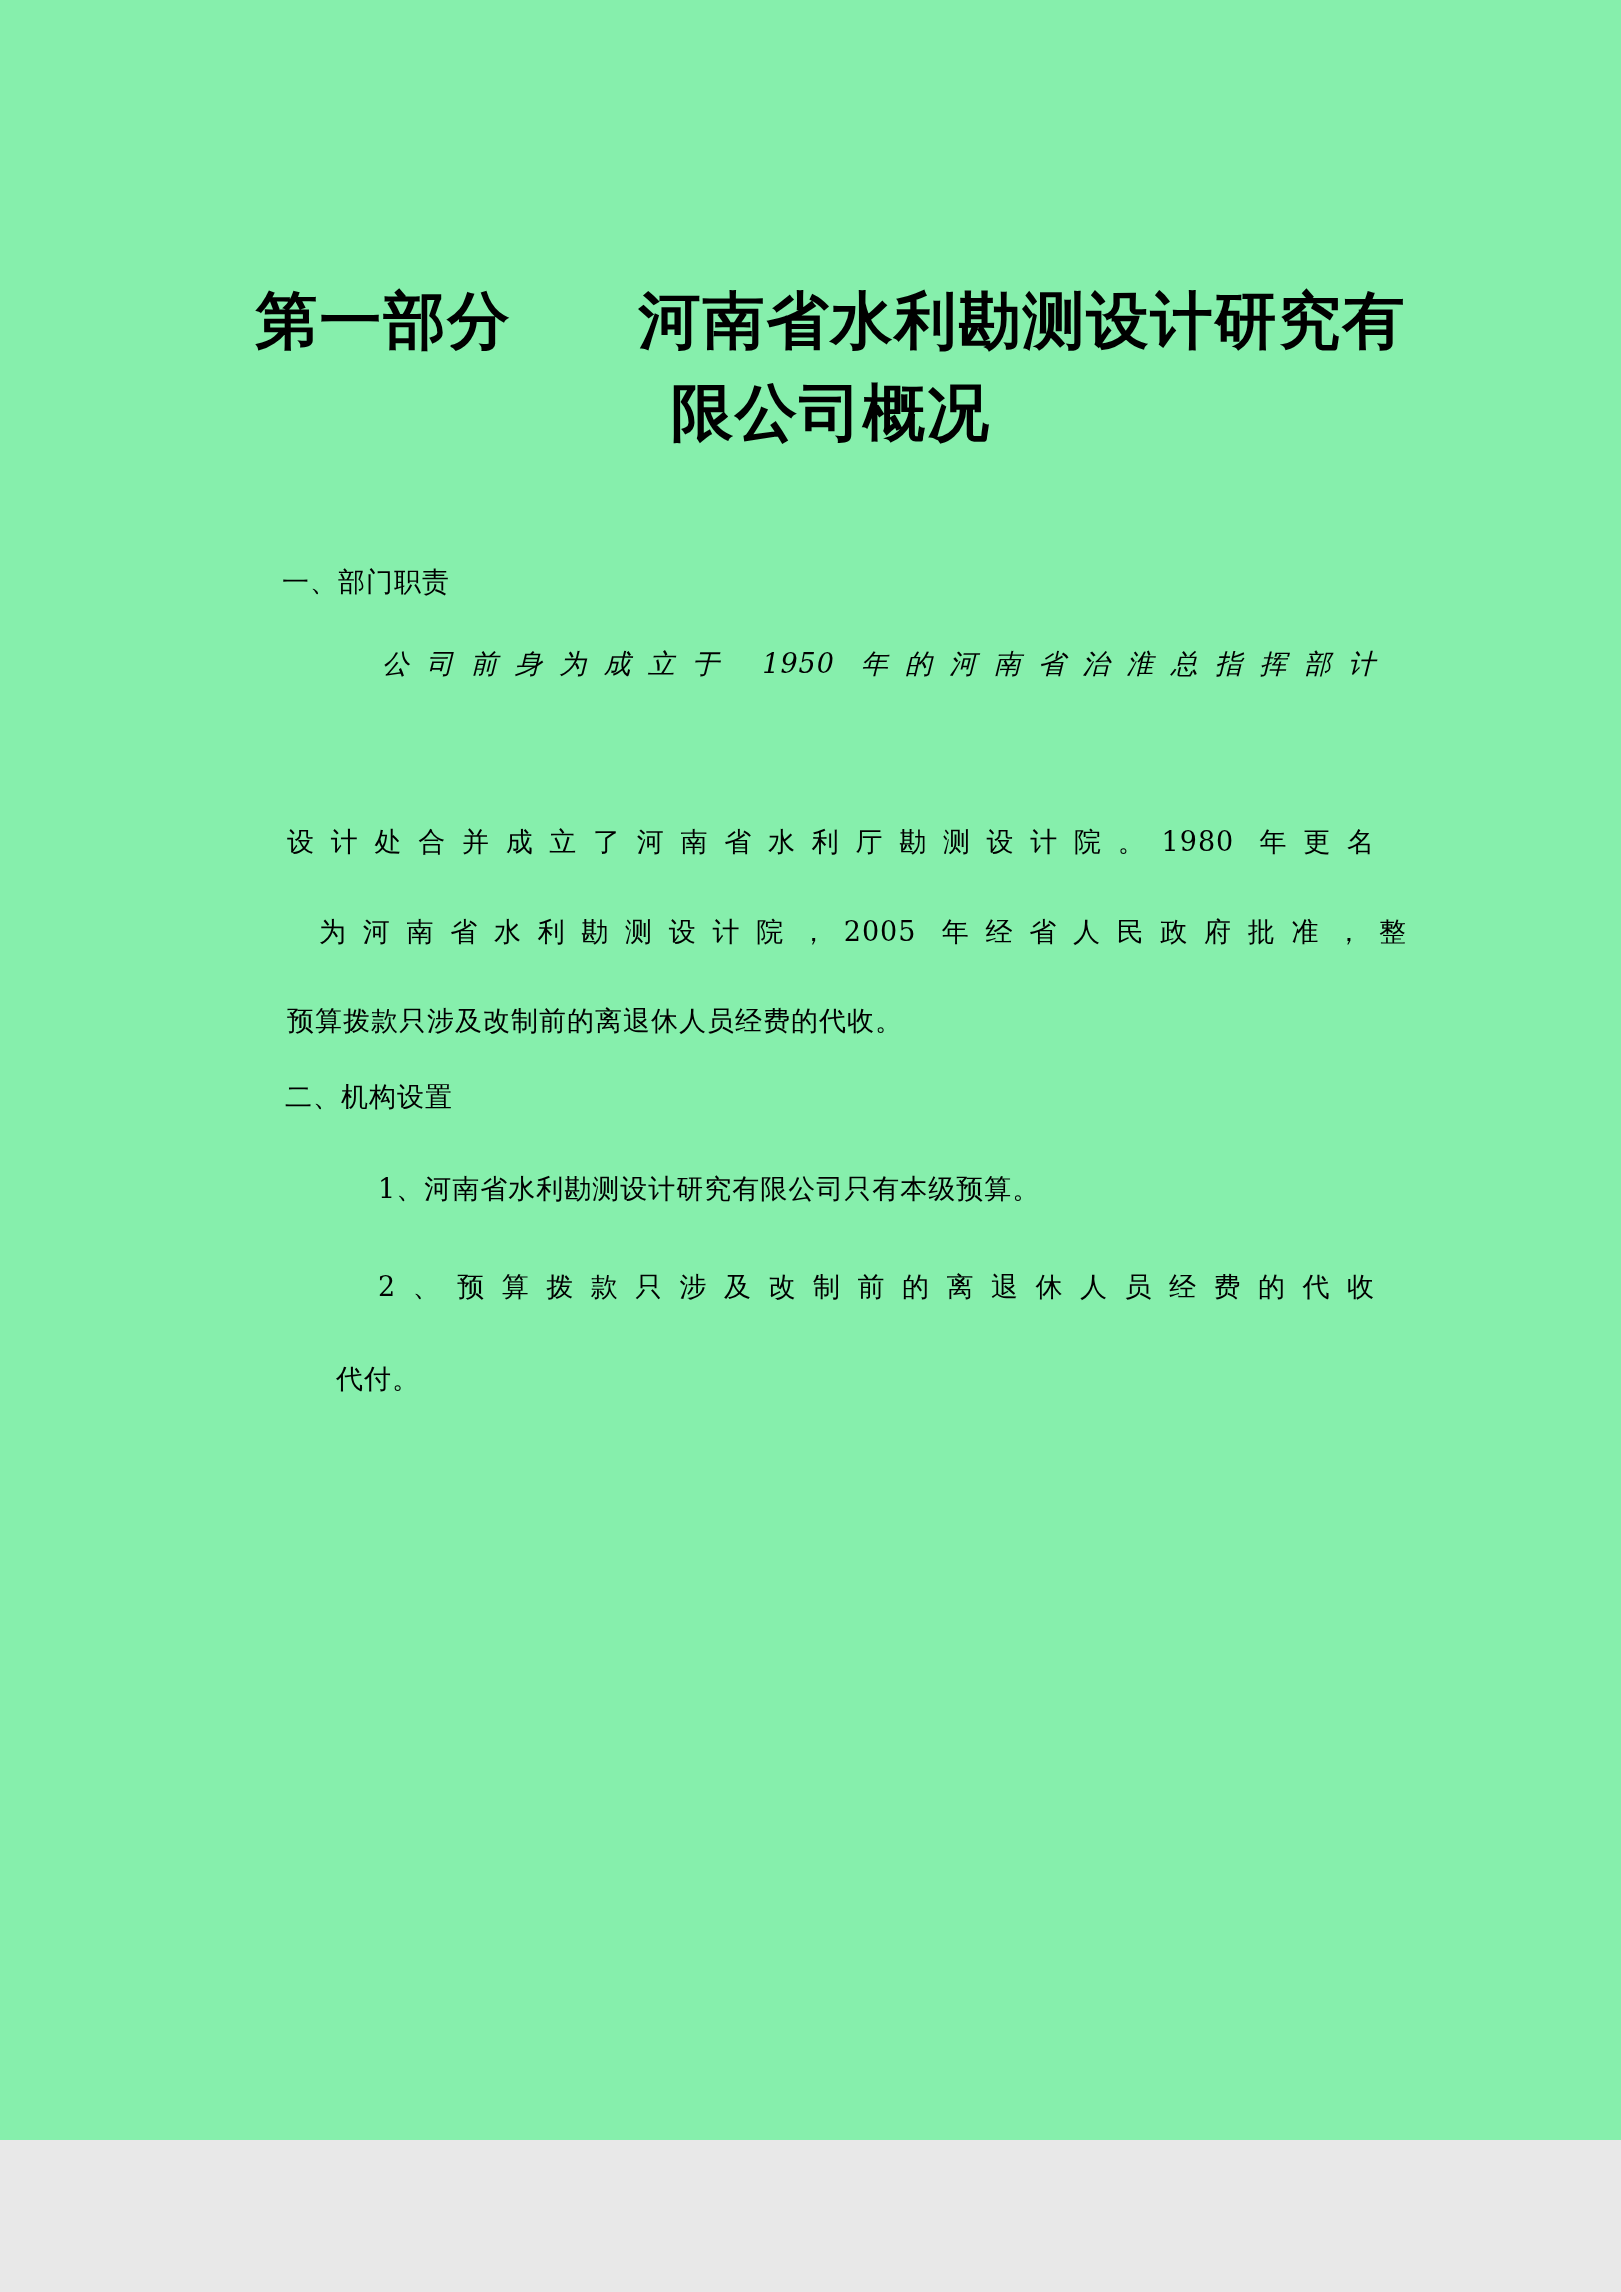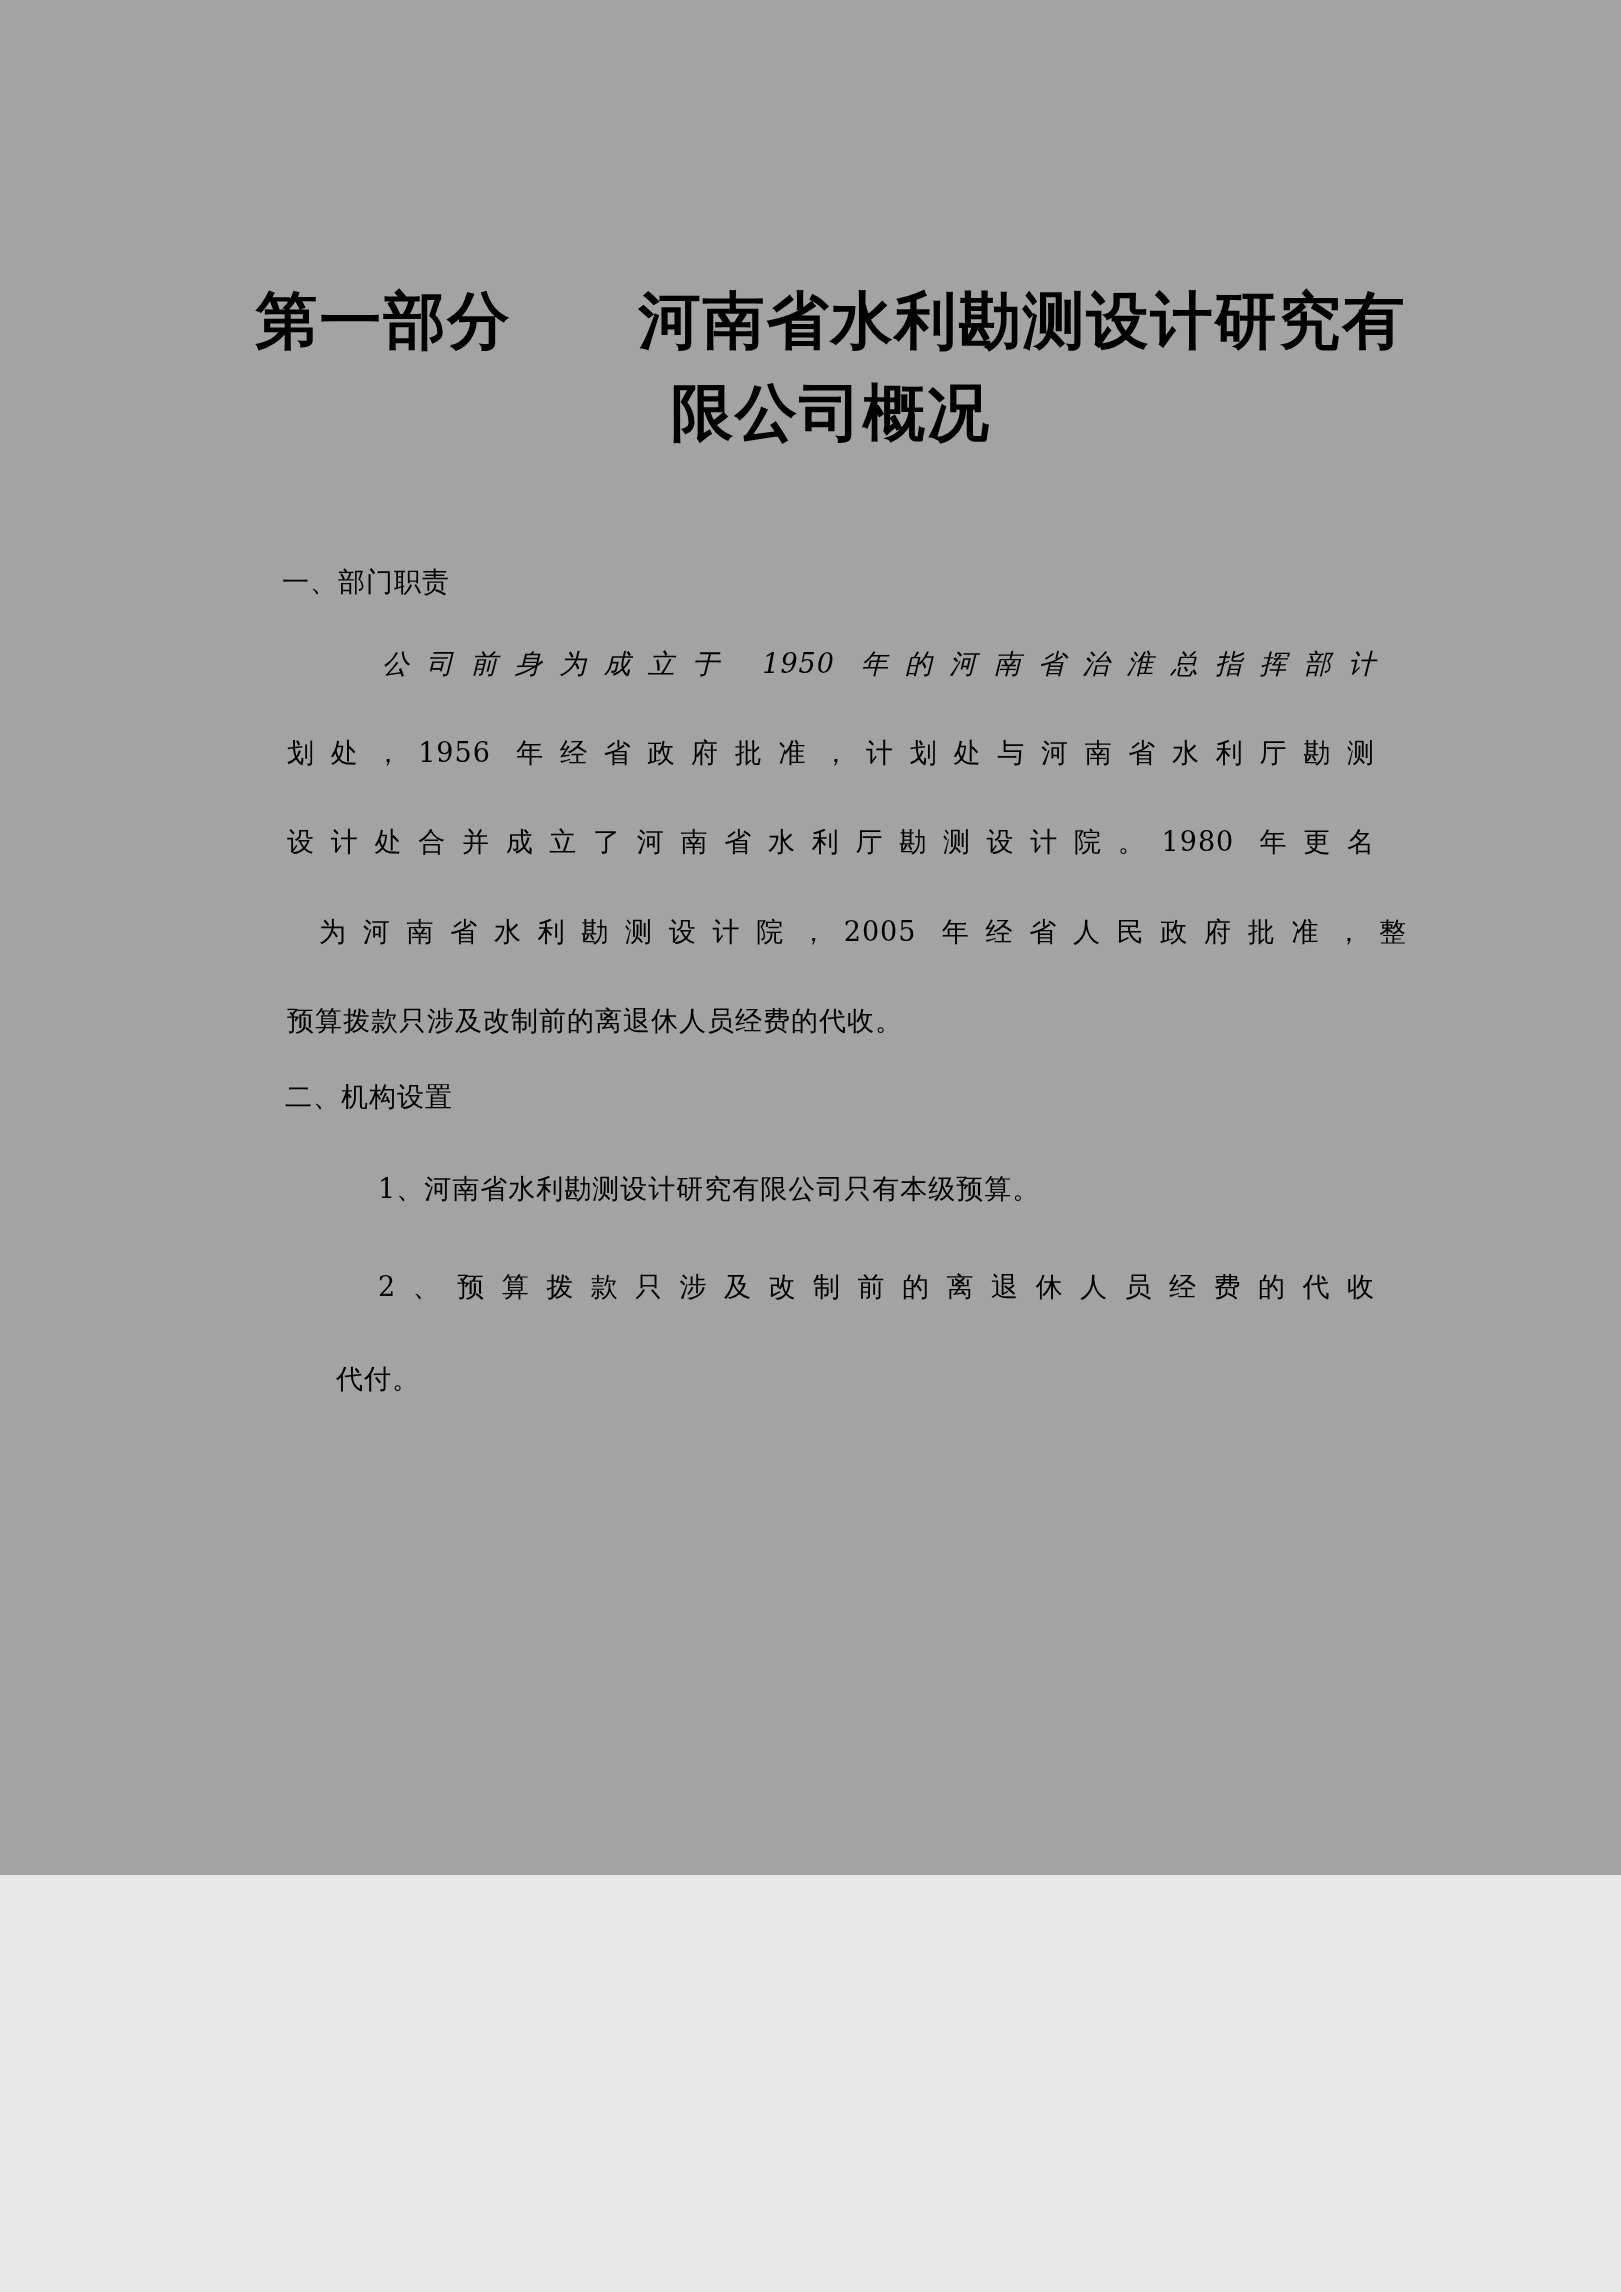--- a/index.html
+++ b/index.html
@@ -1,20 +1,20 @@
 <!DOCTYPE html>
 <html><head>
 <meta charset="utf-8">
 <style>
   html,body{margin:0;padding:0;background:#e8e8e8;}
   .page{
     position:relative;
     width:1621px;
-    height:1875px;
-    background:#a3a3a3;
+    height:2140px;
+    background:#86efac;
     color:#000000;
     font-family:"DejaVu Serif","Liberation Serif",serif;
     margin:0 auto;
     overflow:hidden;
   }
   
   .title-line{
     position:absolute;
     left:248px;
     width:1166px;
@@ -69,21 +69,20 @@
 
 <div class="page">
 
   <div class="title-line" id="title-line-1">
     <span>第一部分</span><span class="title-gap"></span><span>河南省水利勘测设计研究有</span>
   </div>
   <div class="title-line" id="title-line-2">限公司概况</div>
 
   <div class="bline nw" id="sec1-heading">一、部门职责</div>
   <div class="bline just" id="sec1-line1">公司前身为成立于 1950 年的河南省治淮总指挥部计</div>
-  <div class="bline just" id="sec1-line2">划处，1956 年经省政府批准，计划处与河南省水利厅勘测</div>
   <div class="bline just" id="sec1-line3">设计处合并成立了河南省水利厅勘测设计院。1980 年更名</div>
   <div class="bline just" id="sec1-line4">为河南省水利勘测设计院，2005 年经省人民政府批准，整</div>
   <div class="bline nw" id="sec1-line5">预算拨款只涉及改制前的离退休人员经费的代收。</div>
 
   <div class="bline nw" id="sec2-heading">二、机构设置</div>
   <div class="bline nw" id="sec2-line1">1、河南省水利勘测设计研究有限公司只有本级预算。</div>
   <div class="bline just" id="sec2-line2">2、预算拨款只涉及改制前的离退休人员经费的代收</div>
   <div class="bline nw" id="sec2-line3">代付。</div>
 
   <div class="footer">- 4 -</div>

